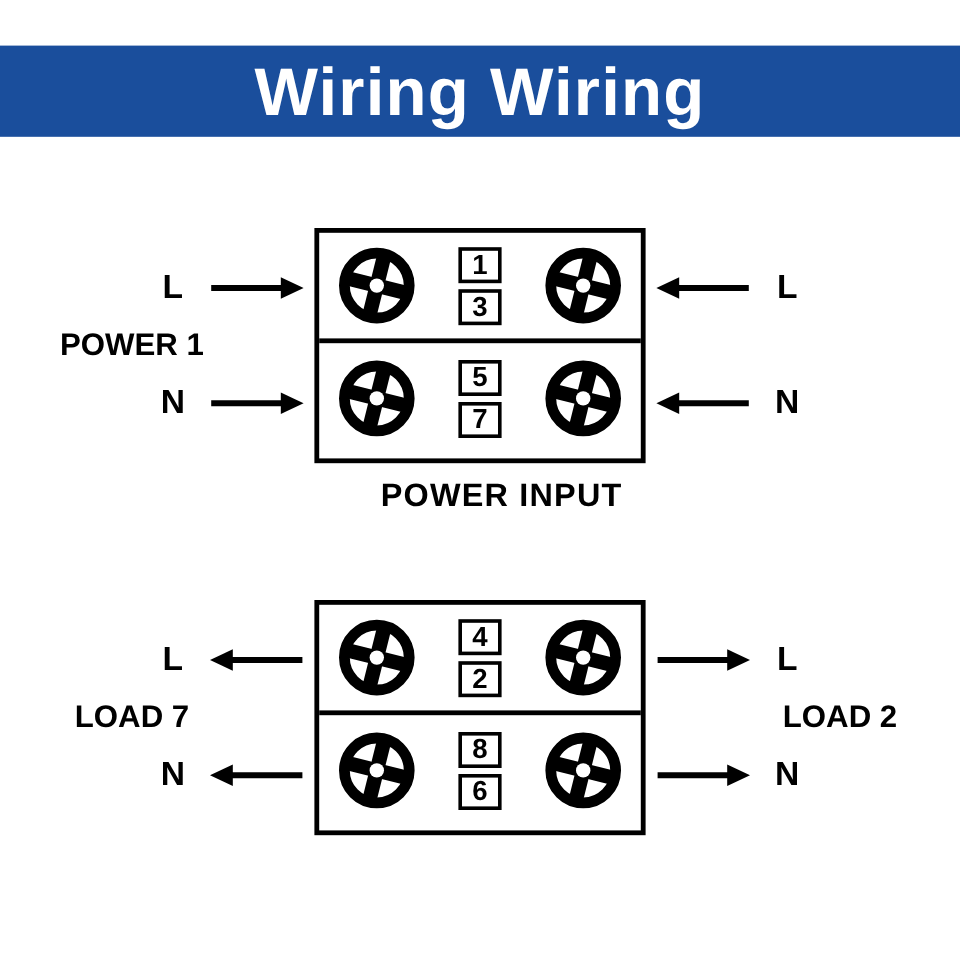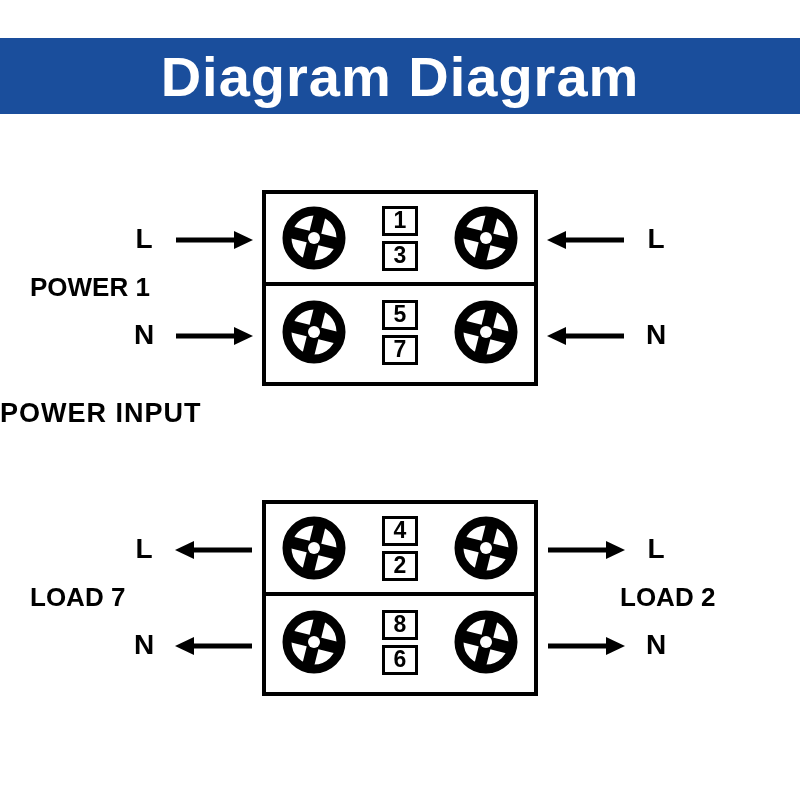--- a/index.html
+++ b/index.html
@@ -30,35 +30,35 @@
     display:flex; align-items:center; justify-content:center; background:#fff;
   }
   .screw { display:block; }
 
   .wire-letter {
     position:absolute; width:36px; text-align:center;
     font-size:28px; font-weight:bold; line-height:32px;
   }
   .arrow { position:absolute; width:80px; height:22px; }
   .side-label {
-    position:absolute; width:160px; 
+    position:absolute; width:160px; text-align:center;
     font-size:26px; font-weight:bold; line-height:32px;
   }
   .caption {
-    position:absolute; left:0; width:800px; 
-    font-size:27px; font-weight:bold; letter-spacing:1px;
+    position:absolute; left:0; width:800px; text-align:center;
+    font-size:27px; font-weight:bold; letter-spacing:1px;padding-left:36px;
   }
 </style>
 </head>
 <body>
 
 <div id="page">
 
   <div class="header">
-    <h1>Diagram Diagram</h1>
+    <h1>Wiring Wiring</h1>
   </div>
 
   <div class="terminal-box" style="top:190px">
     <div class="t-row first">
       <svg class="screw" width="72" height="72" viewBox="0 0 72 72">
         <circle cx="36" cy="36" r="27" fill="#fff" stroke="#000" stroke-width="9"></circle>
         <g transform="rotate(14 36 36)">
           <rect x="8" y="30" width="56" height="12" fill="#000"></rect>
           <rect x="30" y="8" width="12" height="56" fill="#000"></rect>
         </g>

